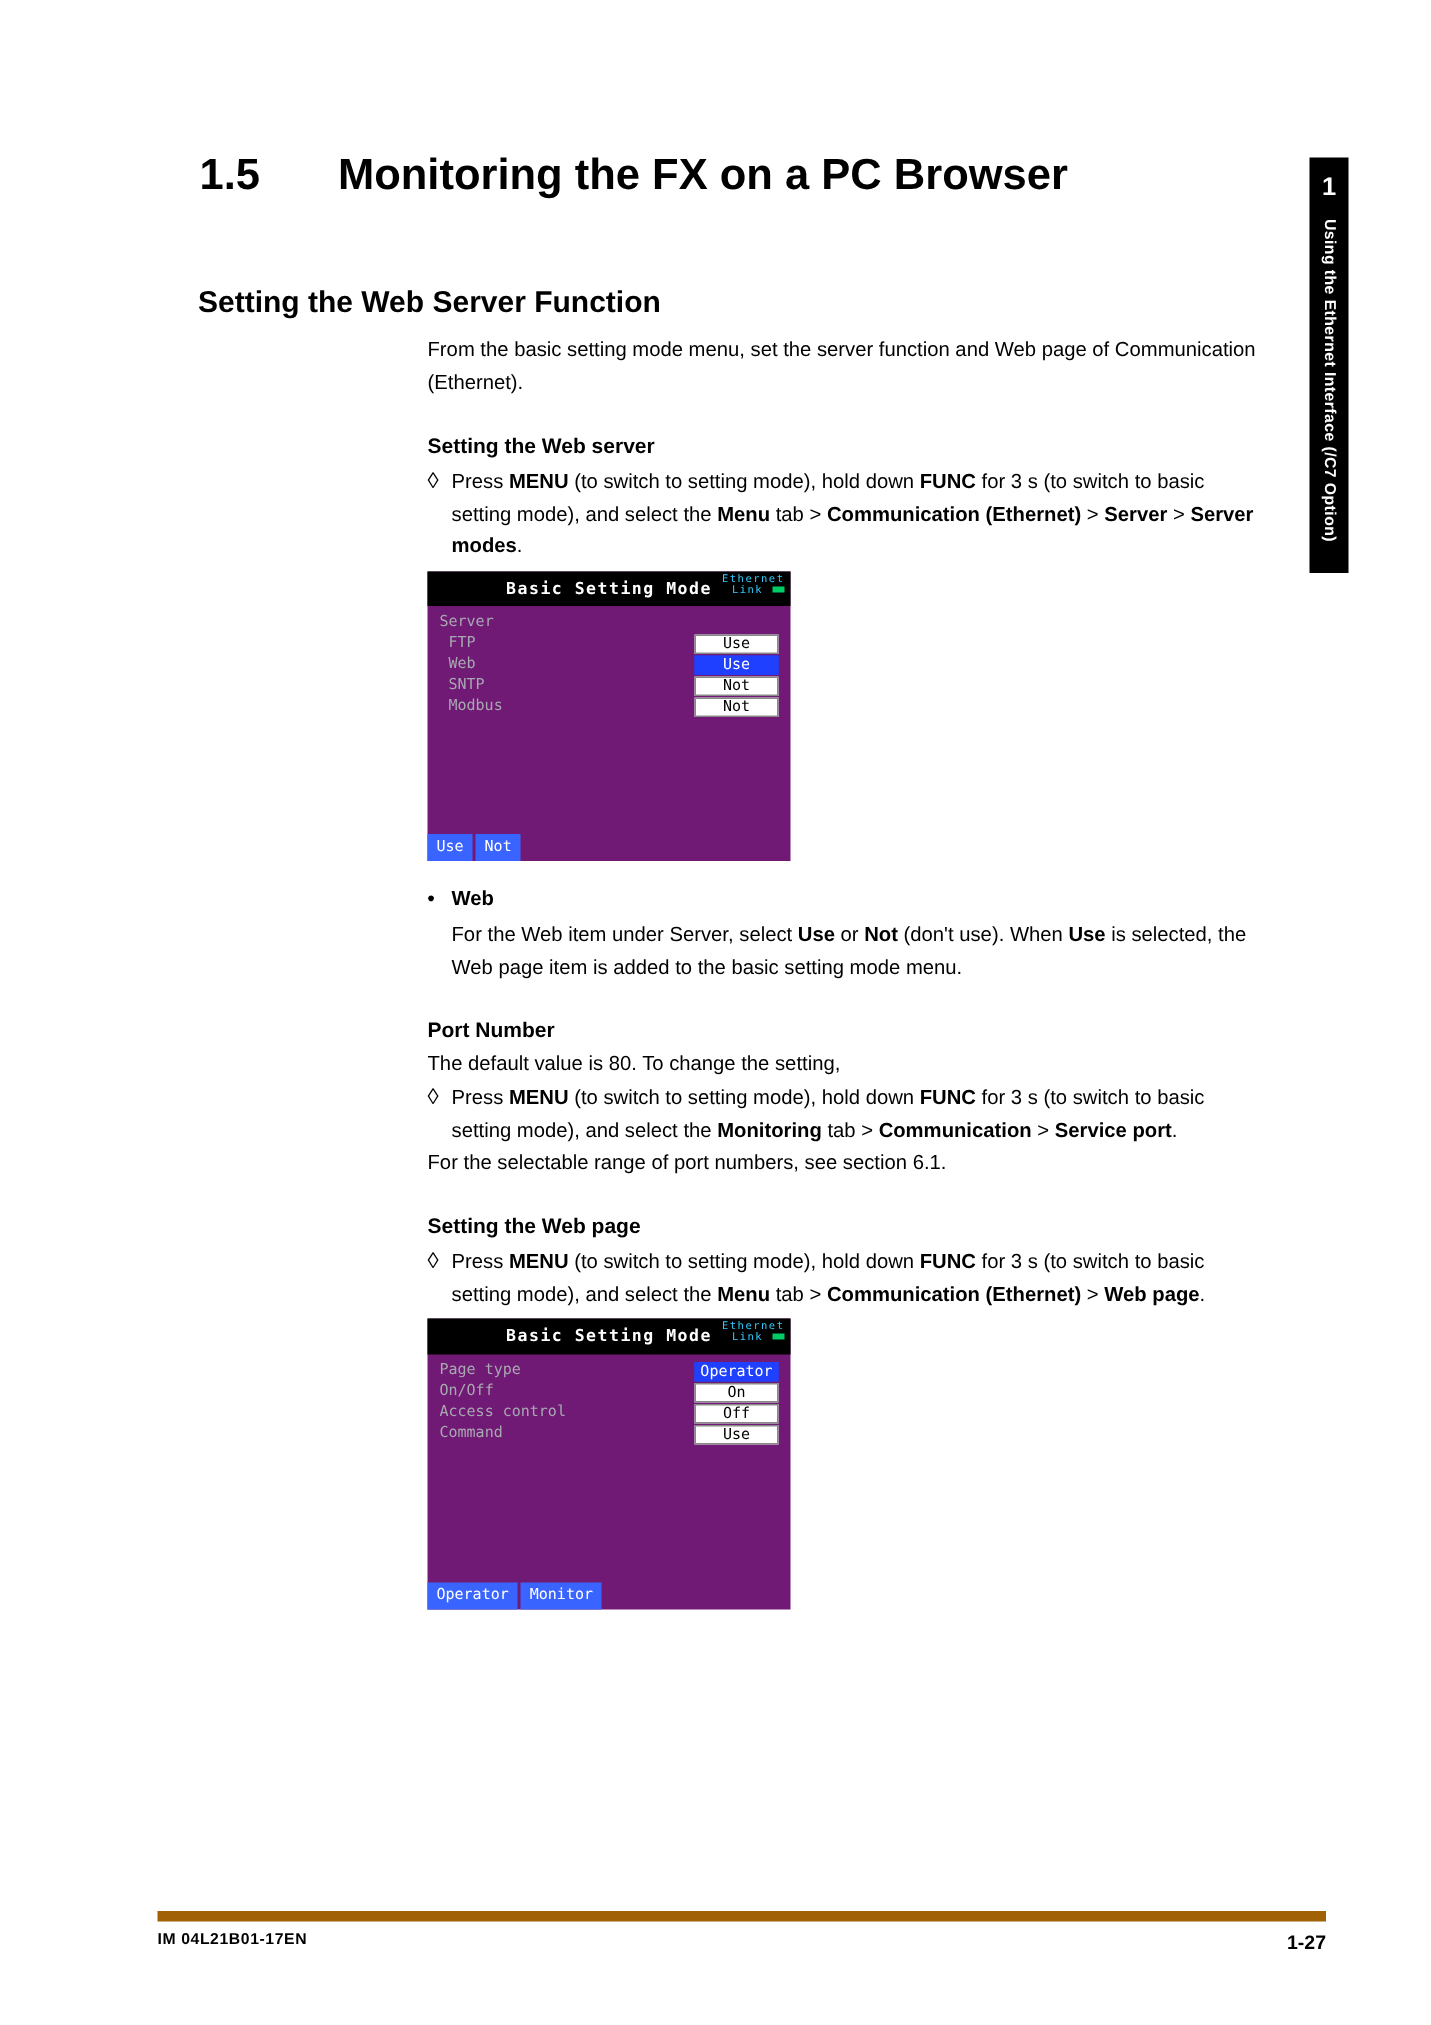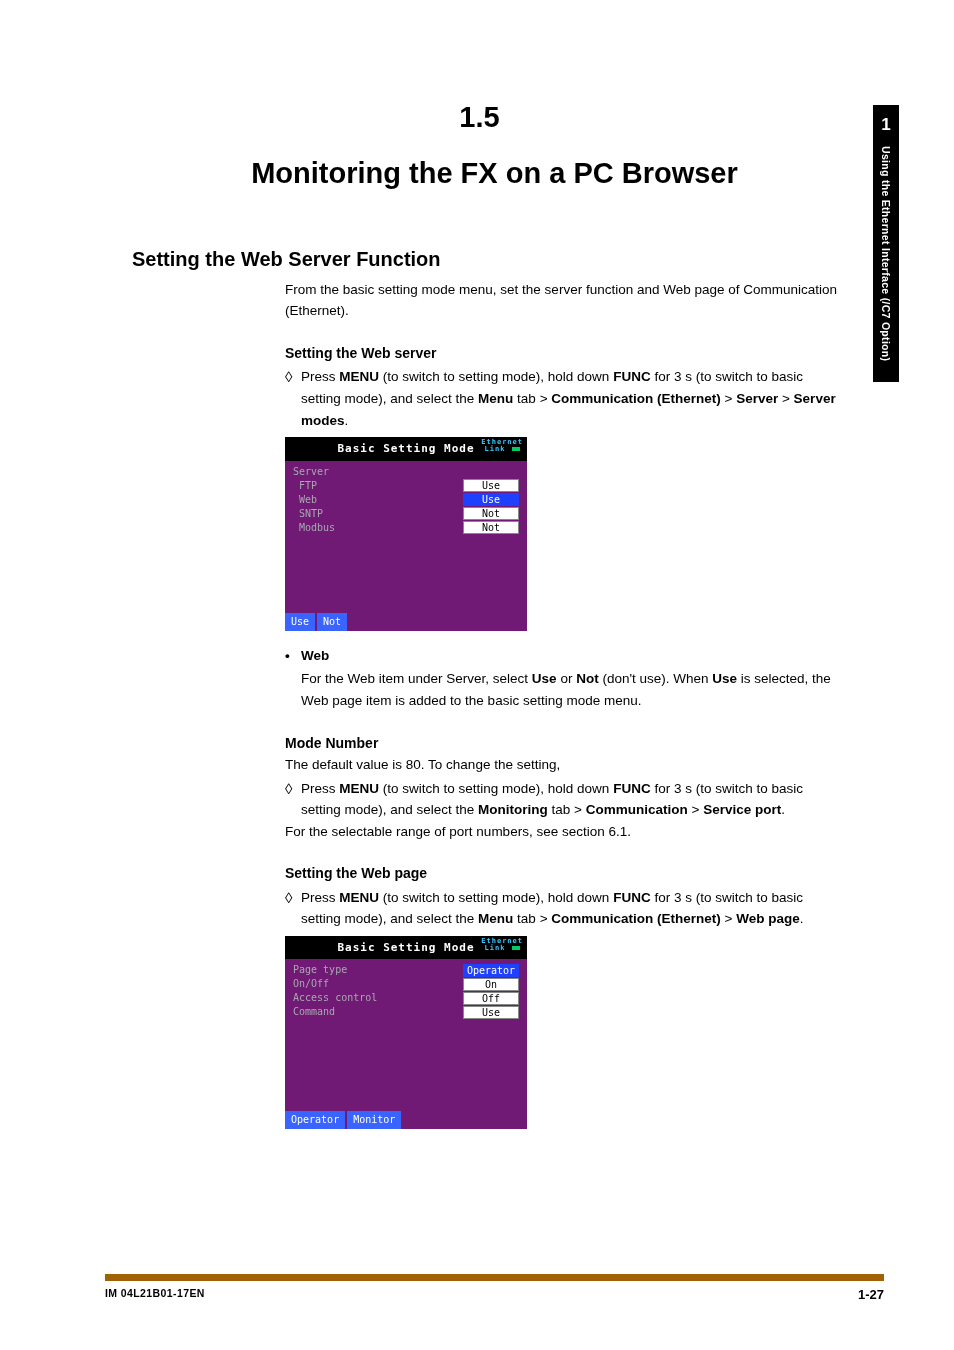--- a/index.html
+++ b/index.html
@@ -37,41 +37,41 @@
   }
   .side-tab .vtext {
     writing-mode: vertical-rl;
     font-size: 10.5px;
     font-weight: bold;
     letter-spacing: 0.3px;
     padding-top: 2px;
   }
   .section-head {
     display: flex;
-    align-items: center;
+    align-items: flex-end;
     margin-bottom: 40px;
-    flex-direction: column;
   }
   .section-head .bar {
     width: 14px;
     background: #000;
     margin-right: 14px;
   }
   .section-head .num {
     font-size: 29px;
     font-weight: bold;
     padding-right: 30px;
     padding-top: 4px;
     padding-bottom: 6px;
   }
   .section-head .title {
     font-size: 29px;
     font-weight: bold;
     padding-top: 4px;
     padding-bottom: 6px;
+    margin-left: 22px;
   }
   .content { padding-left: 30px; padding-right: 40px; }
   h2.sub {
     font-size: 20px;
     font-weight: bold;
     margin-bottom: 4px;
     margin-left: -3px;
   }
   .indent1 { margin-left: 150px; }
   h3.subsub {
@@ -110,22 +110,22 @@
     position: relative;
     font-family: monospace;
   }
   .shot-header .eth {
     position: absolute;
     right: 4px;
     top: 2px;
     font-size: 7px;
     line-height: 7px;
     color: #3cf;
-    font-weight: bold;
-    text-align: center;
+    font-weight: normal;
+    text-align: right;
   }
   .shot-header .eth .ind { display:inline-block;width:8px;height:4px;background:#0c6;margin-top:1px;margin-left:1px;}
   .shot-body { padding: 4px 8px 8px 8px; min-height: 130px; }
   .shot-row { display: flex; align-items: center; height: 14px; }
   .shot-label { flex: 1; }
   .shot-val {
     width: 56px;
     background: #fff;
     color: #000;
     text-align: center;
@@ -230,21 +230,21 @@
       </div>
 
       <div class="bullet-row">
         <div class="bullet-dot">•</div>
         <div class="bullet-text">Web</div>
       </div>
       <div class="bullet-body">
         <span>For the Web item under Server, select </span><span class="b">Use</span><span> or </span><span class="b">Not</span><span> (don't use). When </span><span class="b">Use</span><span> is selected, the Web page item is added to the basic setting mode menu.</span>
       </div>
 
-      <h3 class="subsub">Mode Number</h3>
+      <h3 class="subsub">Port Number</h3>
       <div>The default value is 80. To change the setting,</div>
       <div class="step-row">
         <div class="step-bullet">◊</div>
         <div class="step-text">
           <span>Press </span><span class="b">MENU</span><span> (to switch to setting mode), hold down </span><span class="b">FUNC</span><span> for 3 s (to switch to basic setting mode), and select the </span><span class="b">Monitoring</span><span> tab &gt; </span><span class="b">Communication</span><span> &gt; </span><span class="b">Service port</span><span>.</span>
         </div>
       </div>
       <div>For the selectable range of port numbers, see section 6.1.</div>
 
       <h3 class="subsub">Setting the Web page</h3>

